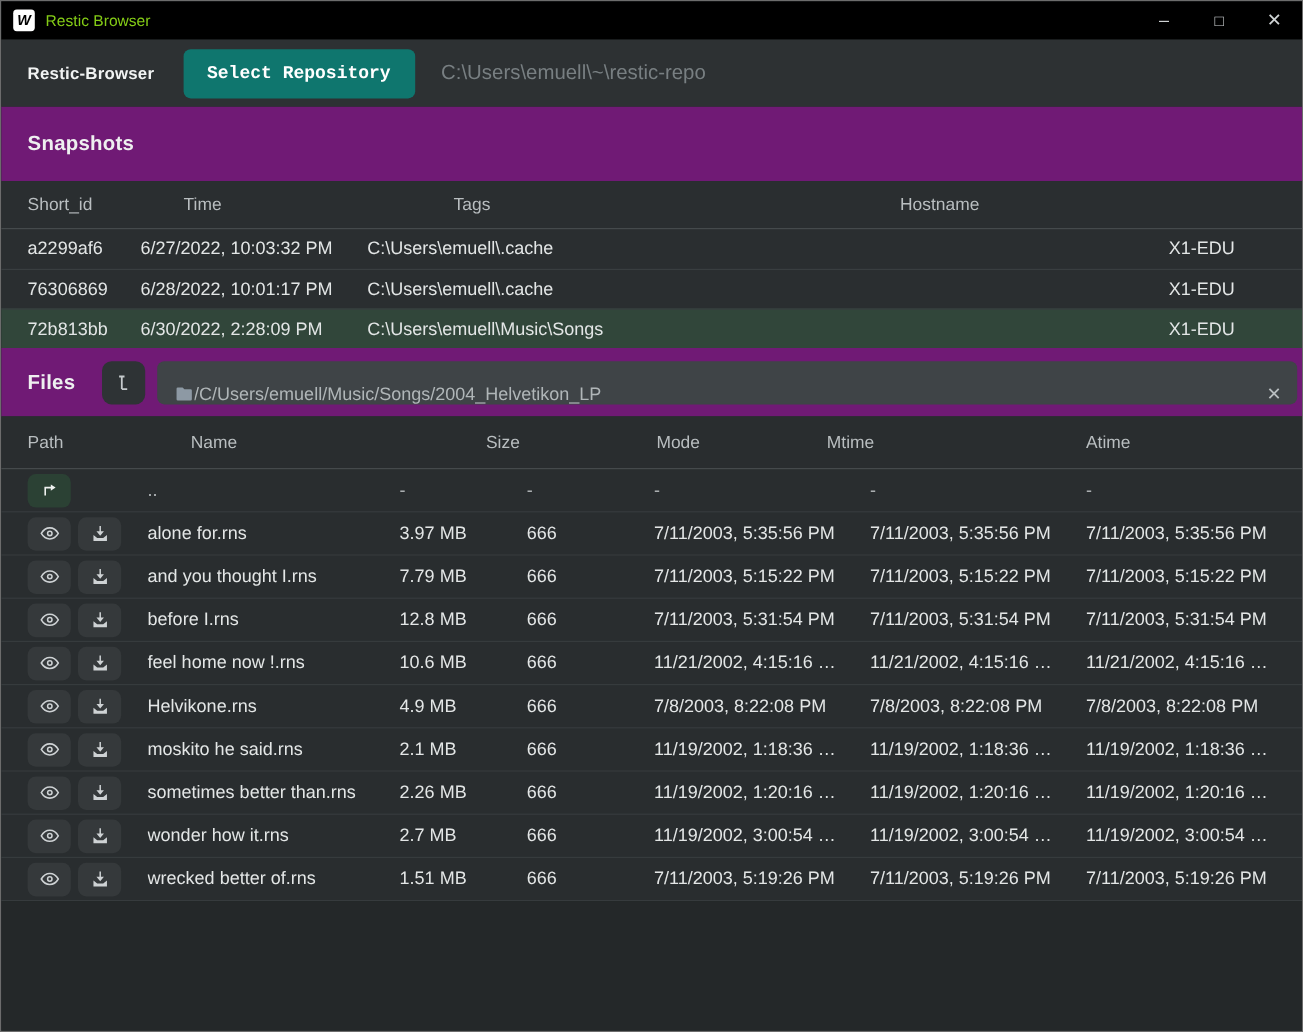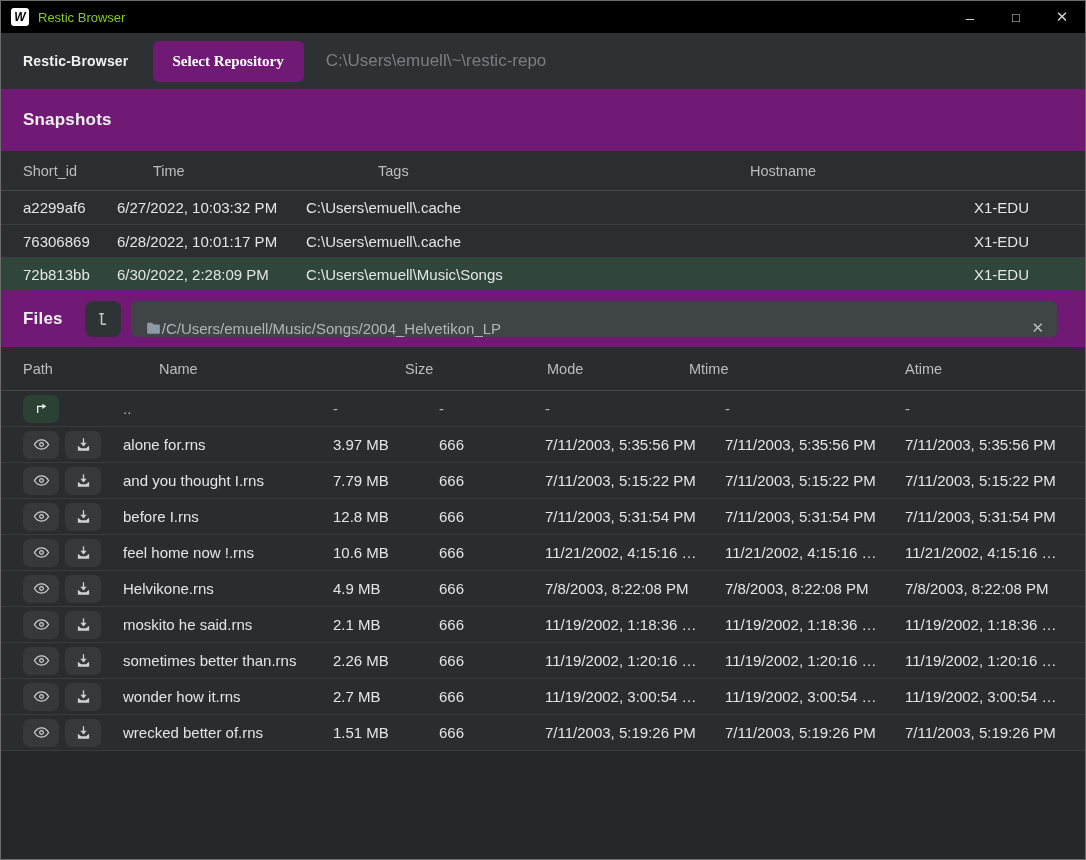--- a/index.html
+++ b/index.html
@@ -33,22 +33,22 @@
   }
   .win-btn.max { font-size: 13px; }
 
   
   .toolbar {
     height: 56px; background: #2d3133; flex: none;
     display: flex; align-items: center; padding: 0 22px;
   }
   .app-name { font-size: 14px; font-weight: bold; color: #f1f3f3; letter-spacing: .2px; }
   .repo-btn {
-    margin-left: 24px; background: #701a75; border: none; border-radius: 6px;
-    color: #fff; font-family: Liberation Serif, serif; font-weight: bold; font-size: 15px;
+    margin-left: 24px; background: #0f766e; border: none; border-radius: 6px;
+    color: #fff; font-family: Liberation Mono, monospace; font-weight: bold; font-size: 15px;
     padding: 12px 20px; cursor: pointer;
   }
   .repo-path { margin-left: 22px; color: #787f82; font-size: 17px; }
 
   
   .band { background: #701a75; flex: none; display: flex; align-items: center; padding: 0 22px; }
   .snap-band { height: 62px; }
   .section-title { font-size: 17px; font-weight: bold; color: #eef0f0; letter-spacing: .2px; }
 
   
@@ -57,21 +57,21 @@
     display: grid; grid-template-columns: 94px 189px 336px 332px 1fr;
     padding: 0 22px; align-items: center;
   }
   .thead { height: 40px; color: #b9bec0; font-size: 14.5px; border-bottom: 1px solid #454a4c; gap: 36px; }
   .snap-row { height: 33px; font-size: 15px; color: #e3e6e6; cursor: default; }
   .snap-row + .snap-row { border-top: 1px solid #393e40; }
   .snap-row.selected { background: #31463a; }
   .cell { white-space: nowrap; overflow: hidden; }
 
   
-  .files-band { height: 57px; gap: 10px; padding-right: 28px; }
+  .files-band { height: 57px; gap: 10px; padding-right: 4px; }
   .lvl-btn {
     width: 36px; height: 36px; margin-left: 12px; background: #2e3335; border: none;
     border-radius: 8px; color: #c6cbcd; display: flex; align-items: center; justify-content: center;
     cursor: pointer; flex: none;
   }
   .path-bar {
     flex: 1; height: 36px; background: #3f4447; border-radius: 6px;
     display: flex; align-items: flex-end; padding: 0 13px 0 14px; cursor: text;
   }
   .path-text { flex: 1; color: #b0b6b8; font-size: 15px; white-space: nowrap; overflow: hidden; }

